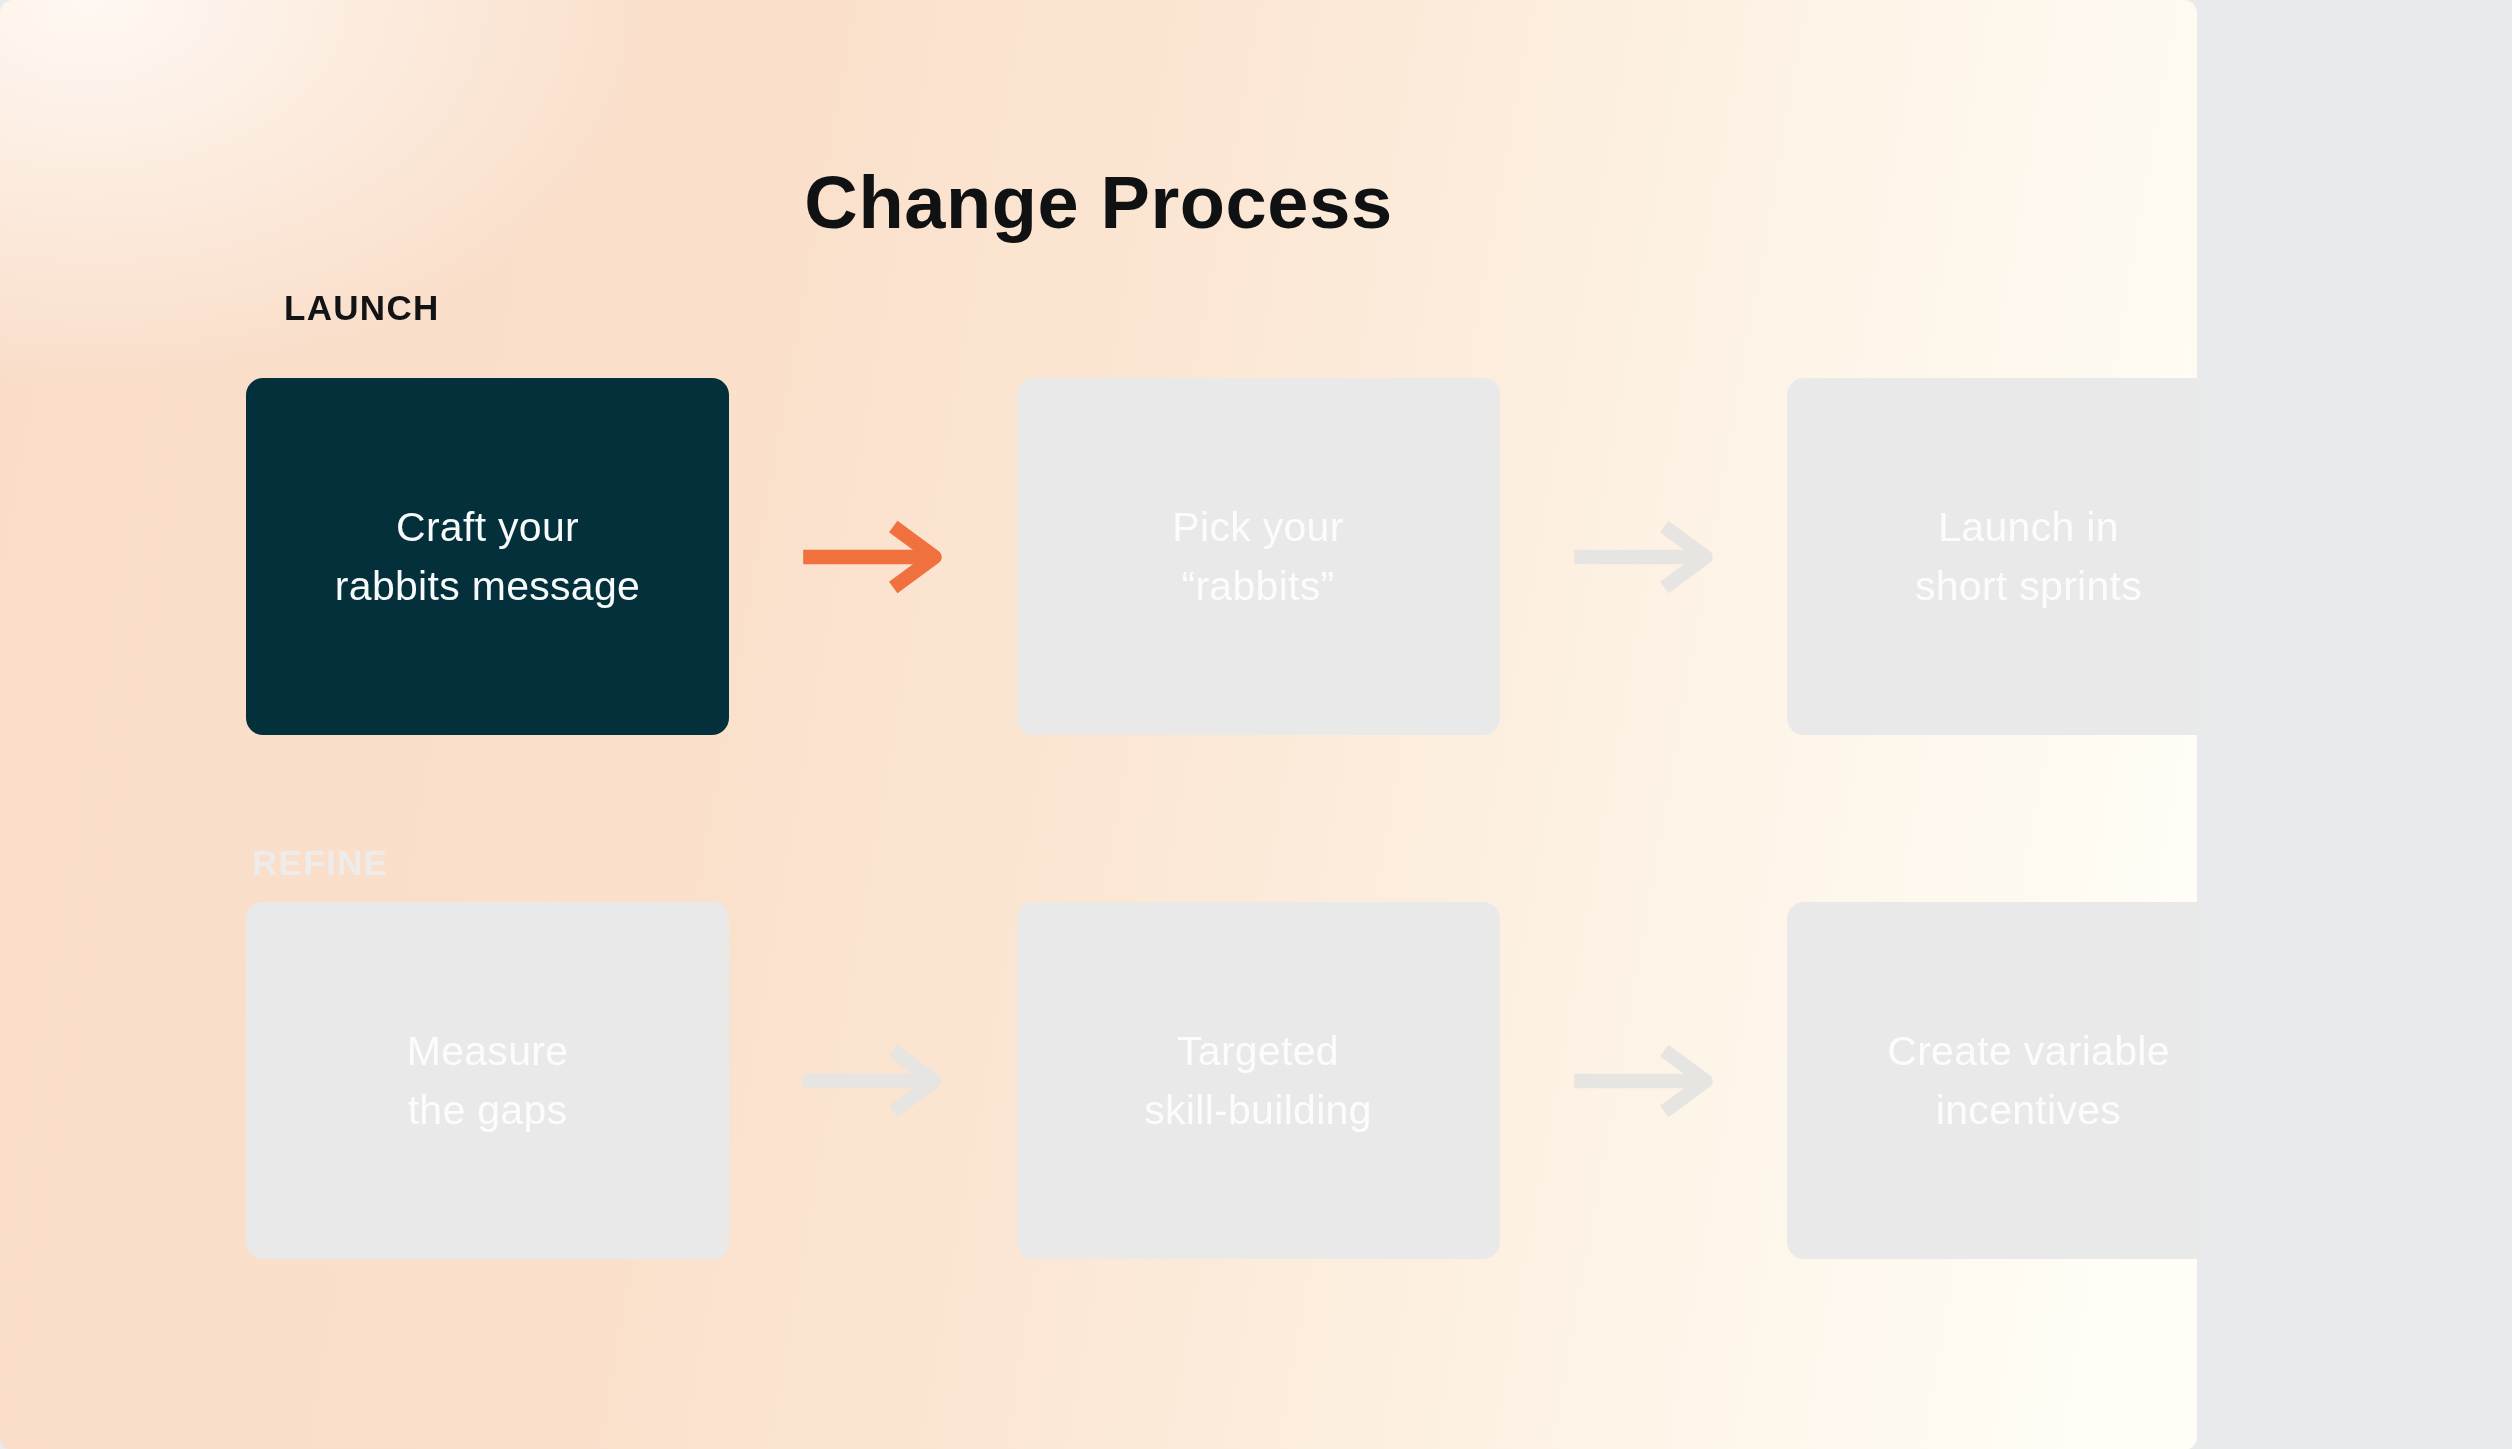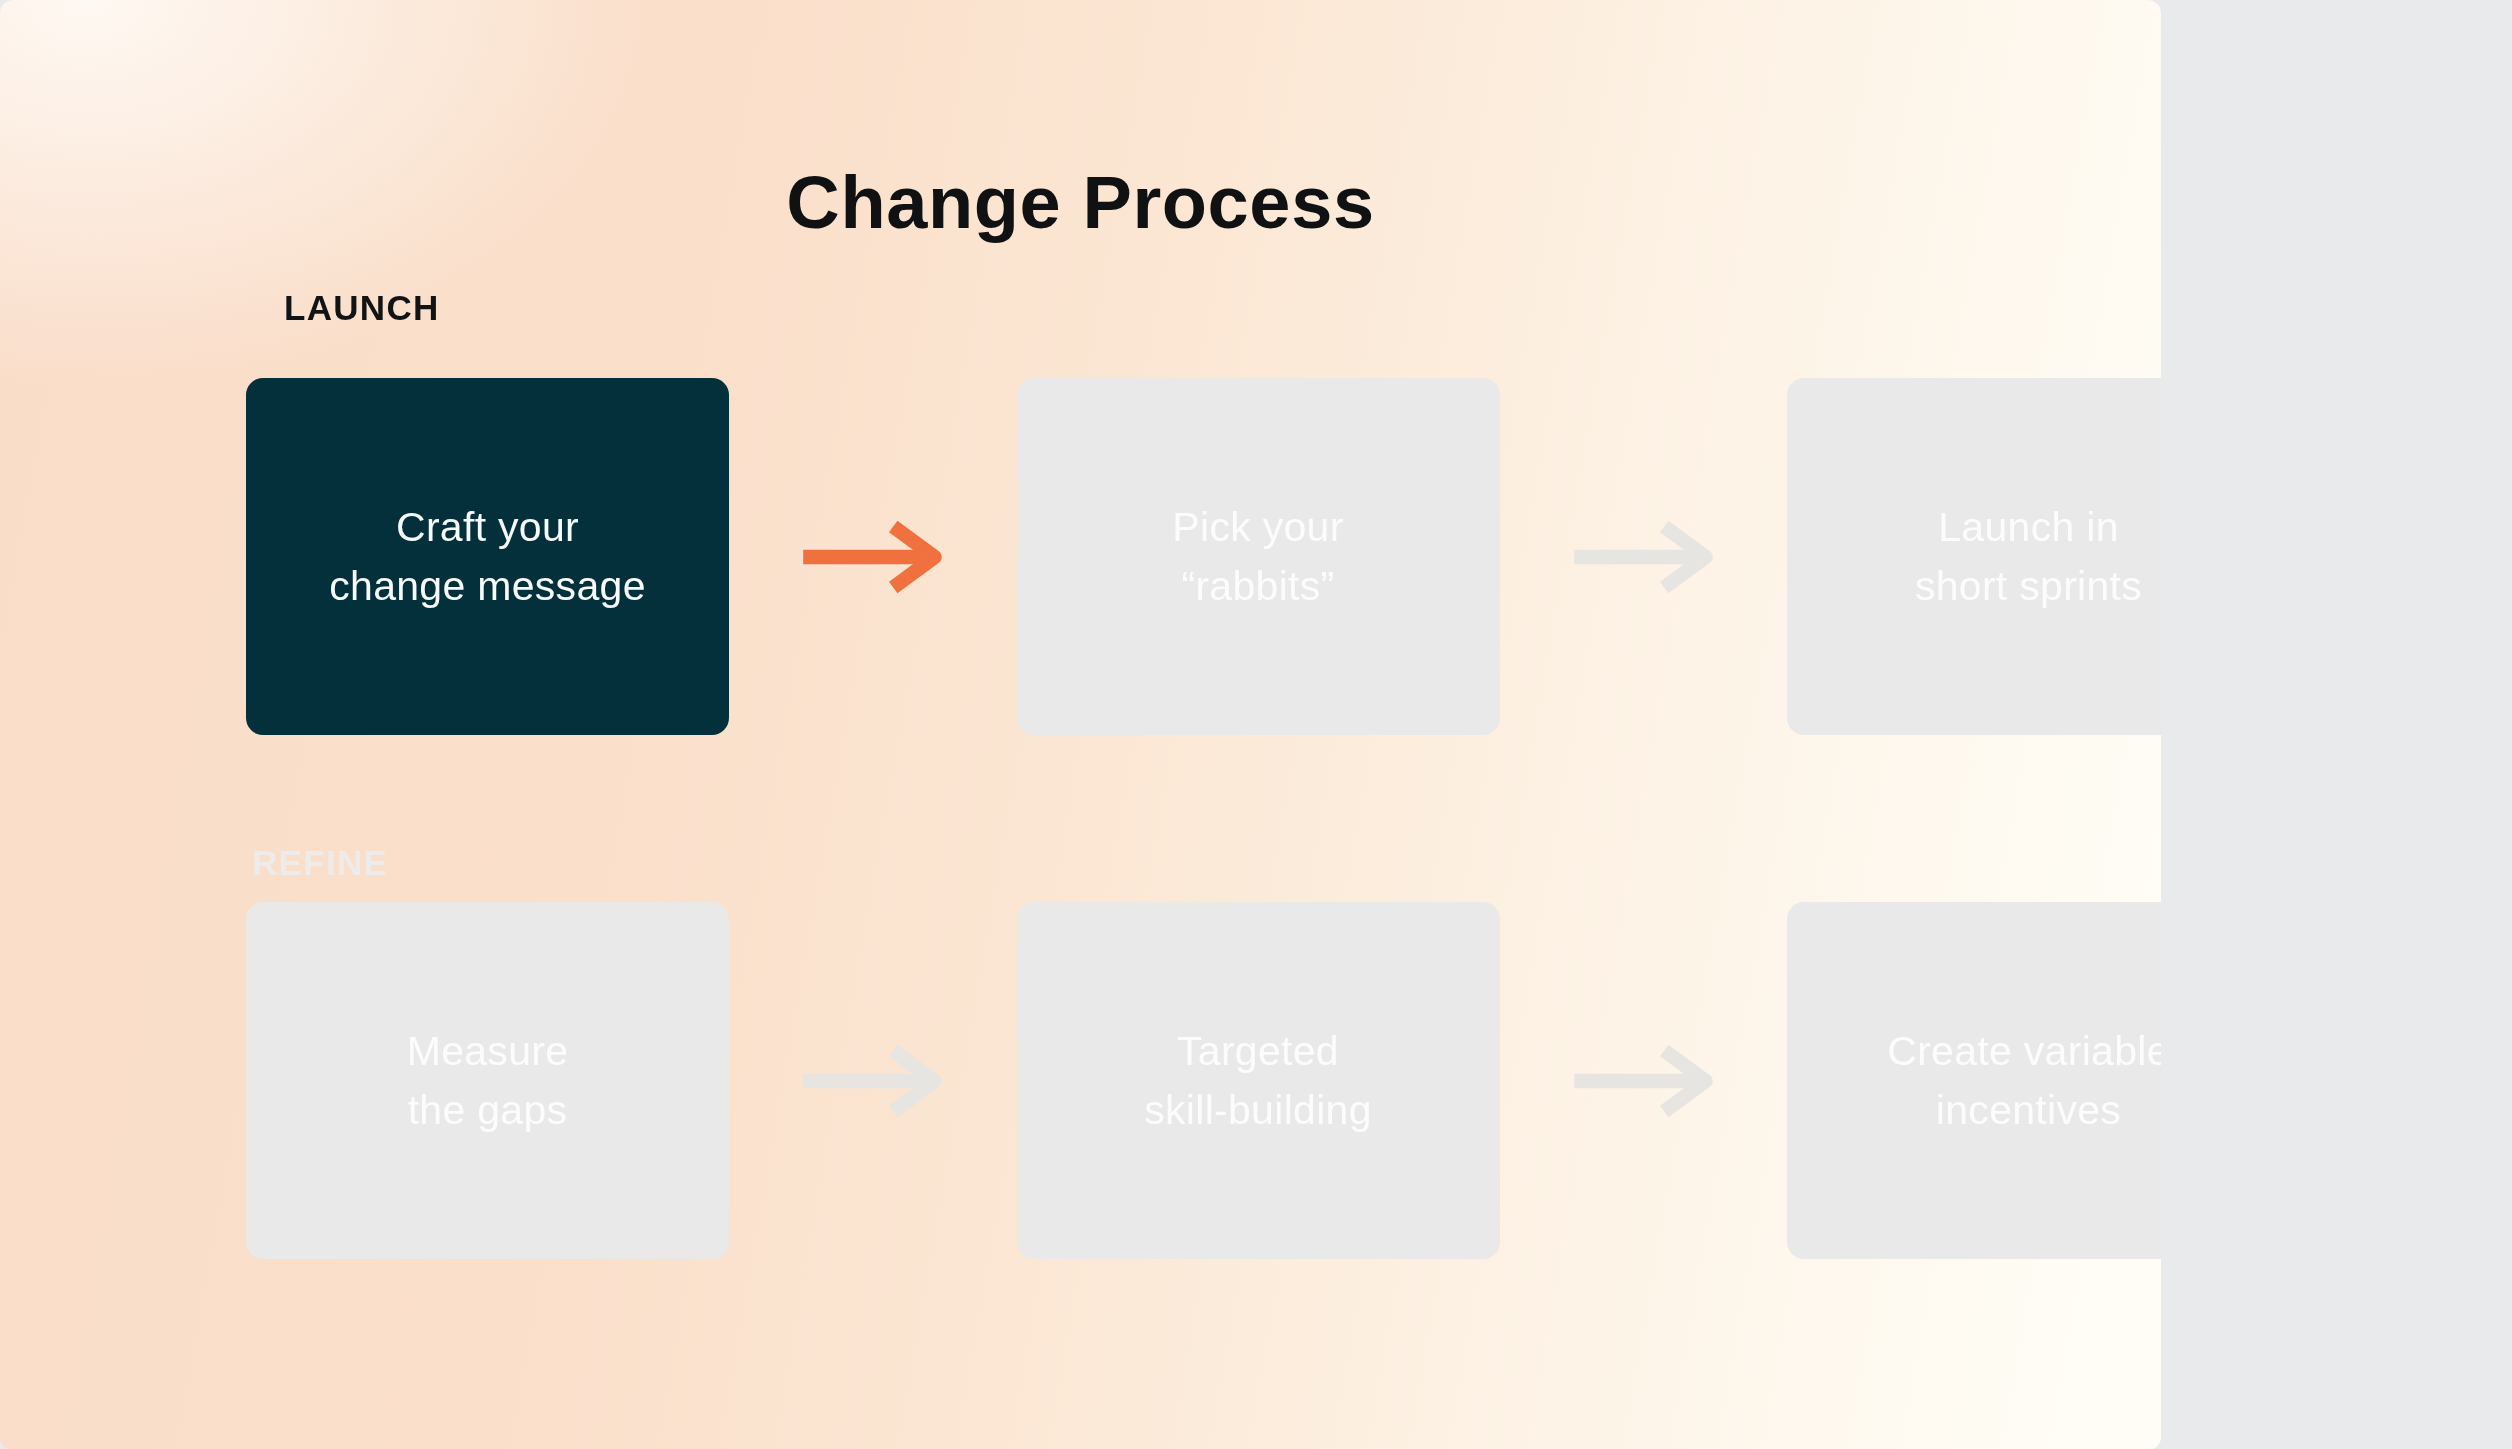--- a/index.html
+++ b/index.html
@@ -12,20 +12,21 @@
   }
   .canvas {
     position: relative;
     width: 2161px;
     height: 1450px;
     border-radius: 13px;
     overflow: hidden;
     background:
       radial-gradient(969px 646px at 4% 0%, rgba(255,250,245,0.95), rgba(255,250,245,0) 60%),
       linear-gradient(100deg, #f9ddc9 0%, #fadfca 30%, #fbe7d4 52%, #fdf3e6 74%, #fffdf6 96%);
+    padding-left: 36px;
   }
   .page-title {
     position: absolute;
     left: 0;
     right: 0;
     top: 160px;
     margin: 0;
     text-align: center;
     font-size: 74px;
     font-weight: 800;
@@ -90,21 +91,21 @@
 
   <h1 class="page-title">Change Process</h1>
 
   <div class="row-label active">LAUNCH</div>
   <div class="row-label inactive">REFINE</div>
 
   <div class="step-row row-1">
     <div class="step-box active">
       <div class="step-text">
         <span>Craft your</span>
-        <span>change message</span>
+        <span>rabbits message</span>
       </div>
     </div>
     <div class="gap">
       <svg class="arrow active" width="149" height="78" viewBox="0 0 230 120" fill="none" xmlns="http://www.w3.org/2000/svg">
         <path d="M8 60 H192" stroke="currentColor" stroke-width="22"></path>
         <path d="M147 13 L211 60 L147 107" stroke="currentColor" stroke-width="22" stroke-linejoin="round" fill="none"></path>
       </svg>
     </div>
     <div class="step-box inactive">
       <div class="step-text">

